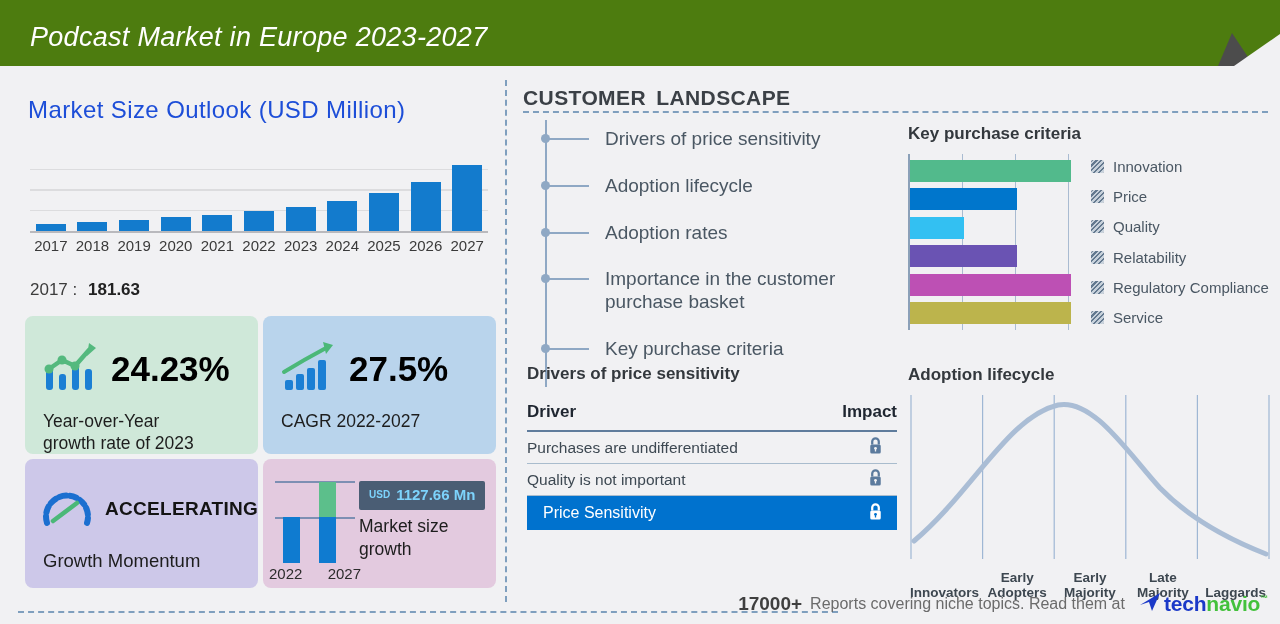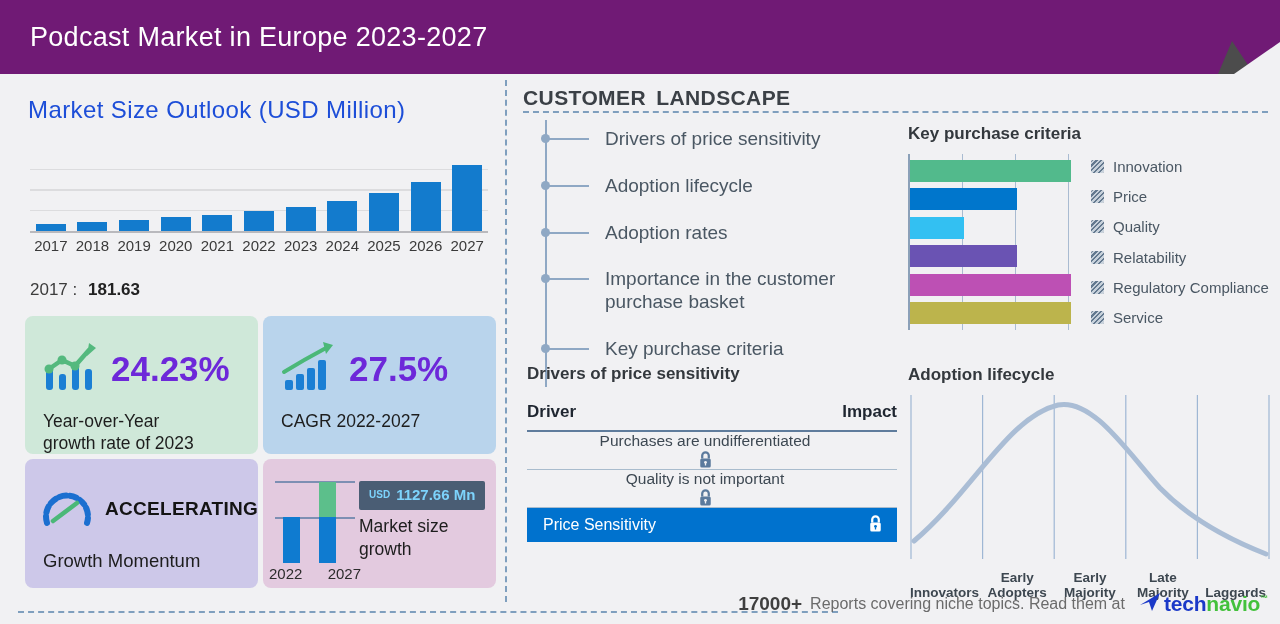--- a/index.html
+++ b/index.html
@@ -1,20 +1,20 @@
 <!DOCTYPE html>
 <html><head>
 <meta charset="utf-8">
 <style>
   * { margin:0; padding:0; box-sizing:border-box; }
   html,body { width:1280px; height:624px; overflow:hidden; }
   body { font-family:"Liberation Sans", sans-serif; background:#f1f1f3; position:relative; }
 
   
-  .banner { position:absolute; left:0; top:0; width:1280px; height:74px; background:#701a75; }
+  .banner { position:absolute; left:0; top:0; width:1280px; height:66px; background:#4d7c0f;font-style:italic; }
   .banner .title { position:absolute; left:30px; top:22px; color:#ffffff; font-size:27px; font-weight:400; letter-spacing:.3px; }
   .curl-light { position:absolute; right:0; bottom:0; width:0; height:0;
     border-top:32px solid transparent; border-right:46px solid #f1f1f3; }
   .curl-dark { position:absolute; right:26px; bottom:0; width:0; height:0;
     border-bottom:33px solid #4c4c4c; border-left:14px solid transparent; border-right:22px solid transparent; }
 
   
   .left-title { position:absolute; left:28px; top:96px; font-size:24px; color:#1d4ed8; letter-spacing:.4px; }
 
   .ms-chart { position:absolute; left:30px; top:150px; width:458px; height:108px; }
@@ -30,21 +30,21 @@
   .base-note { position:absolute; left:30px; top:280px; font-size:17px; color:#3c3c3c; }
   .base-note b { color:#222; margin-left:6px; }
 
   
   .card { position:absolute; border-radius:8px; }
   .card-yoy   { left:25px;  top:316px; width:233px; height:138px; background:#cfe8d9; }
   .card-cagr  { left:263px; top:316px; width:233px; height:138px; background:#b9d4ec; }
   .card-mom   { left:25px;  top:459px; width:233px; height:129px; background:#cdc8e9; }
   .card-grow  { left:263px; top:459px; width:233px; height:129px; background:#e3cadf; }
 
-  .card .bigval { font-size:35px; font-weight:700; color:#6d28d9; }
+  .card .bigval { font-size:35px; font-weight:700; color:#000000; }
   .stat-row { display:flex; align-items:center; gap:12px; padding:26px 0 0 18px; }
   .card-caption { padding:14px 0 0 18px; font-size:17.5px; color:#1d1d1d; line-height:1.28; }
   .mom-row { display:flex; align-items:center; gap:12px; padding:28px 0 0 16px; }
   .mom-label { font-size:19px; font-weight:800; color:#141414; letter-spacing:.3px; }
 
   
   .grow-wrap { position:relative; width:100%; height:100%; }
   .mini-plot { position:absolute; left:12px; top:22px; width:80px; height:82px; }
   .mini-topline { position:absolute; left:0; top:0; width:80px; height:1.5px; background:#7d8fb3; }
   .mini-midline { position:absolute; left:0; top:36px; width:80px; height:1.5px; background:#7d8fb3; }
@@ -82,21 +82,21 @@
   .kpc-legend { margin-left:22px; display:flex; flex-direction:column; justify-content:space-between; padding:4px 0; }
   .kpc-legend .item { display:flex; align-items:center; gap:9px; font-size:15px; color:#4a5763; white-space:nowrap; }
   .kpc-legend .swatch { width:13px; height:13px; border-radius:2px;
     background:repeating-linear-gradient(135deg,#64798f 0 1.6px,#c6d0da 1.6px 3.4px); }
 
   
   .drv { position:absolute; left:527px; top:364px; width:370px; }
   .drv-title { font-size:17px; font-weight:700; color:#33383d; }
   .drv-head { display:flex; justify-content:space-between; margin-top:18px; padding-bottom:8px; border-bottom:2px solid #5f7c9c; }
   .drv-head .h { font-size:17px; font-weight:700; color:#1f2630; }
-  .drv-row { display:flex; justify-content:space-between; align-items:center; height:38px; border-bottom:1.5px solid #a9bccd; padding-right:14px;flex-direction:column; }
+  .drv-row { display:flex; justify-content:space-between; align-items:center; height:32px; border-bottom:1.5px solid #a9bccd; padding-right:14px; }
   .drv-row .lbl { font-size:15.5px; color:#3d4852; }
   .drv-hl { display:flex; justify-content:space-between; align-items:center; height:34px; background:#0072ce; margin-top:0; padding:0 14px 0 16px; }
   .drv-hl .lbl { font-size:16px; color:#ffffff; }
 
   
   .alc { position:absolute; left:908px; top:365px; width:364px; }
   .alc-title { font-size:17px; font-weight:700; color:#33383d; margin-bottom:6px; }
   .alc-plot { position:relative; width:364px; height:168px; }
   .alc-stages { display:flex; width:364px; margin-top:2px; height:42px; }
   .alc-stage { flex:1; display:flex; align-items:flex-end; justify-content:center; text-align:center;

